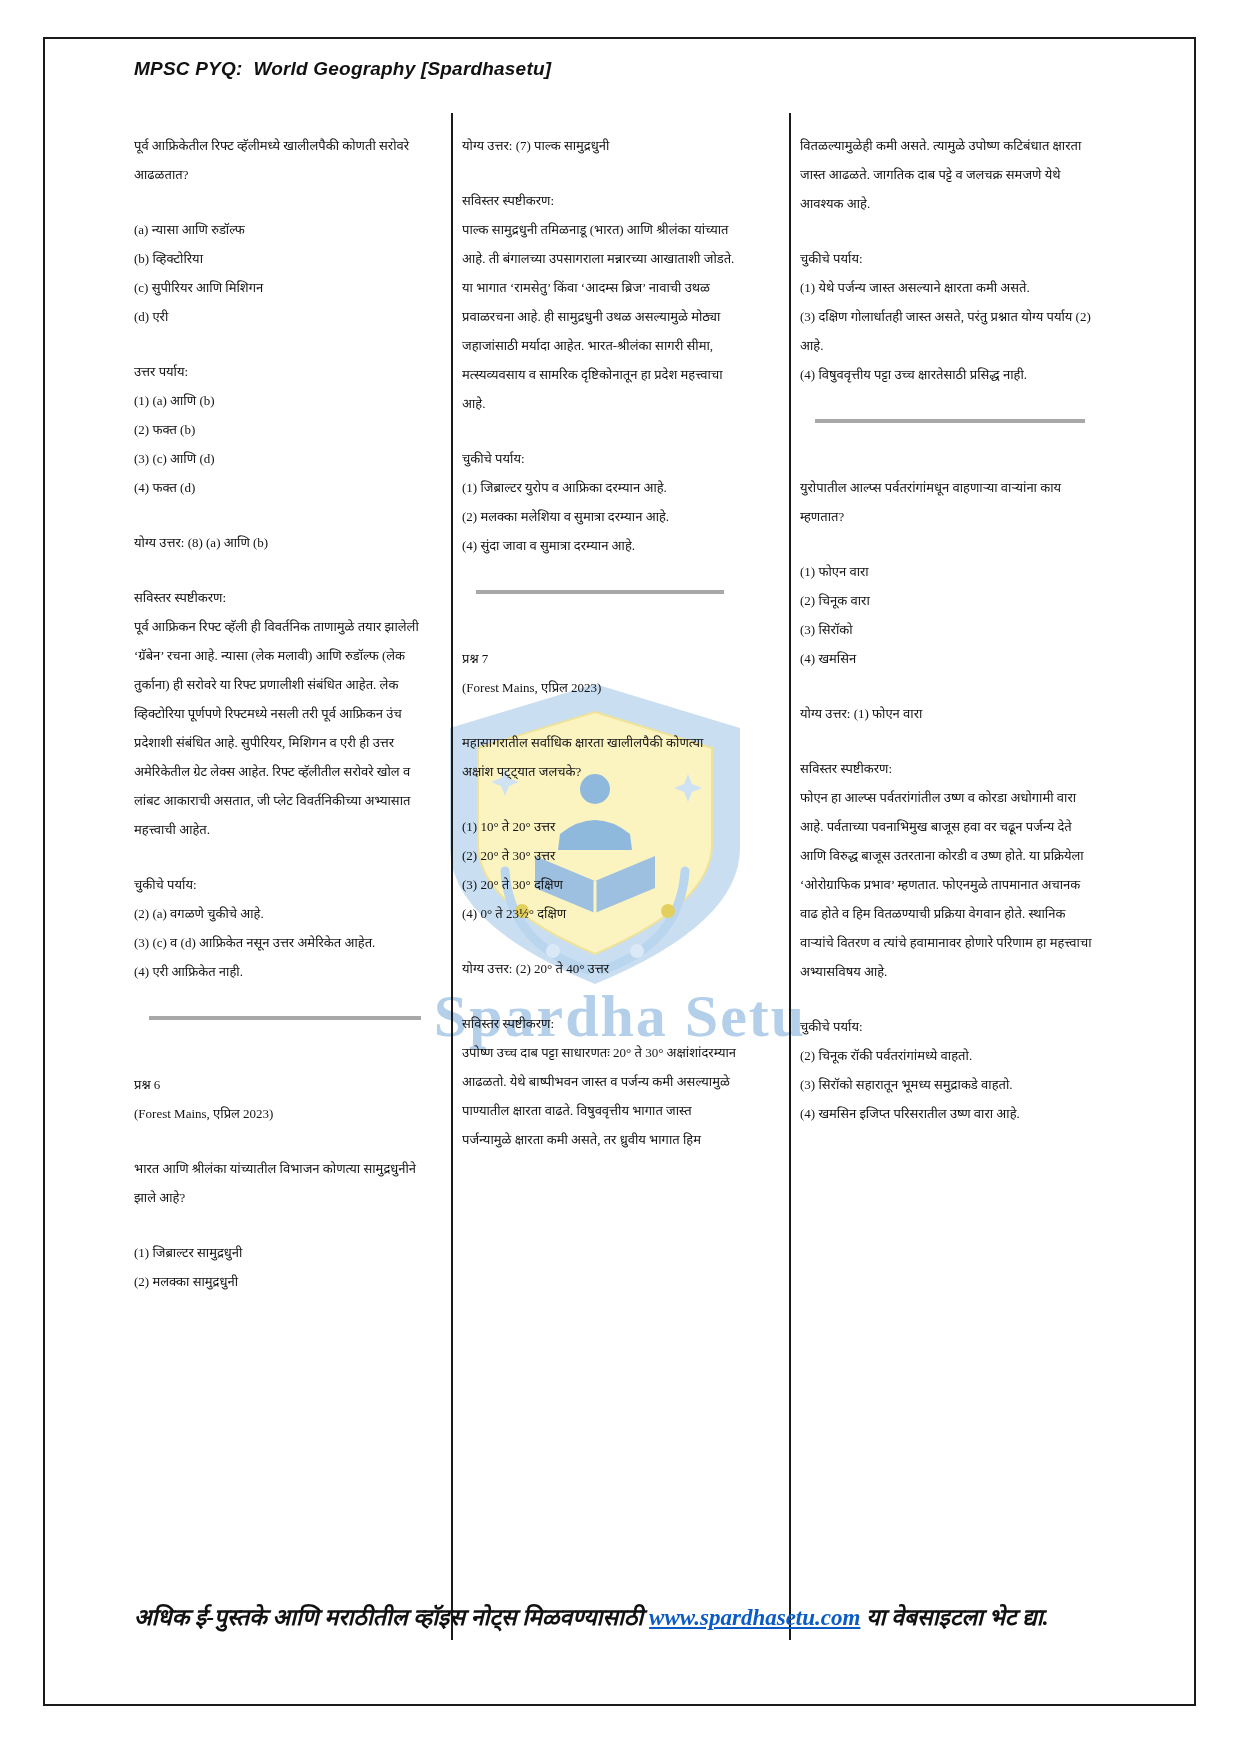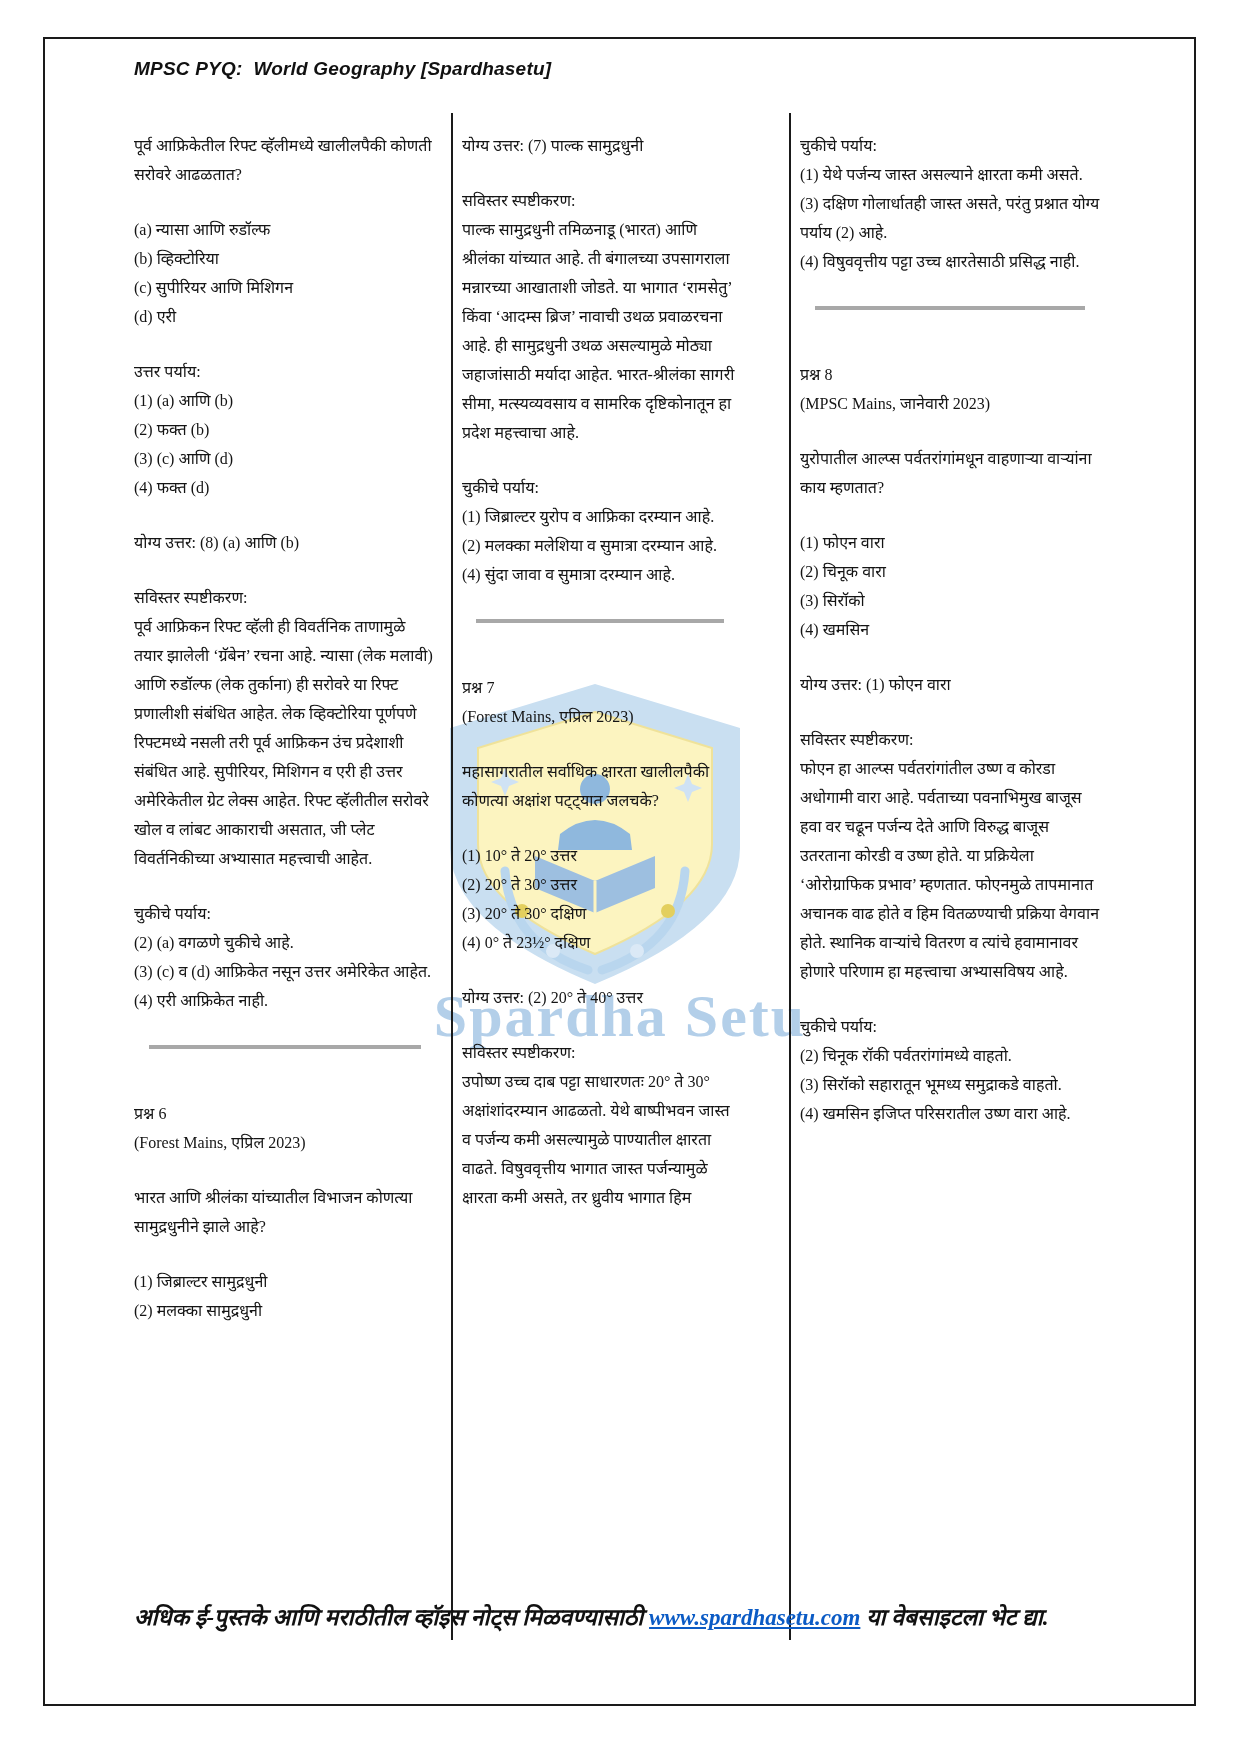--- a/index.html
+++ b/index.html
@@ -16,21 +16,21 @@
     position:absolute;left:134px;top:58px;z-index:2;
     font-family:"Liberation Sans","DejaVu Sans",sans-serif;
     font-style:italic;font-weight:bold;font-size:19px;color:#111;
     letter-spacing:.2px;white-space:pre;
   }
   .col-sep{position:absolute;top:113px;width:2px;height:1527px;background:#1a1a1a;z-index:1;}
   .sep-1{left:451px;}
   .sep-2{left:789px;}
   .col{
     position:absolute;top:115px;height:1514px;overflow:hidden;z-index:2;
-    font-size:16px;line-height:29px;padding-top:16px;box-sizing:border-box;
+    font-size:13px;line-height:29px;padding-top:16px;box-sizing:border-box;
   }
   .col-1{left:134px;width:302px;}
   .col-2{left:462px;width:276px;}
   .col-3{left:800px;width:300px;}
   .block{margin:0 0 26px 0;white-space:pre-line;}
   .divider{height:4px;background:#a8a8a8;width:90%;margin:30px auto 50px auto;border:0;}
   .watermark{position:absolute;left:410px;top:676px;z-index:0;}
   .footer{
     position:absolute;left:134px;top:1593px;width:995px;z-index:2;
     font-style:italic;font-weight:bold;font-size:23px;line-height:50px;color:#111;
@@ -110,27 +110,26 @@
     <p class="block">महासागरातील सर्वाधिक क्षारता खालीलपैकी कोणत्या अक्षांश पट्ट्यात जलचके?</p>
     <p class="block">(1) 10° ते 20° उत्तर
 (2) 20° ते 30° उत्तर
 (3) 20° ते 30° दक्षिण
 (4) 0° ते 23½° दक्षिण</p>
     <p class="block">योग्य उत्तर: (2) 20° ते 40° उत्तर</p>
     <p class="block">सविस्तर स्पष्टीकरण:
 उपोष्ण उच्च दाब पट्टा साधारणतः 20° ते 30° अक्षांशांदरम्यान आढळतो. येथे बाष्पीभवन जास्त व पर्जन्य कमी असल्यामुळे पाण्यातील क्षारता वाढते. विषुववृत्तीय भागात जास्त पर्जन्यामुळे क्षारता कमी असते, तर ध्रुवीय भागात हिम</p>
   </div>
 <div class="col col-3">
+    <p class="block">वितळल्यामुळेही कमी असते. त्यामुळे उपोष्ण कटिबंधात क्षारता जास्त आढळते. जागतिक दाब पट्टे व जलचक्र समजणे येथे आवश्यक आहे.</p>
     <p class="block">चुकीचे पर्याय:
 (1) येथे पर्जन्य जास्त असल्याने क्षारता कमी असते.
 (3) दक्षिण गोलार्धातही जास्त असते, परंतु प्रश्नात योग्य पर्याय (2) आहे.
 (4) विषुववृत्तीय पट्टा उच्च क्षारतेसाठी प्रसिद्ध नाही.</p>
     <div class="divider"></div>
-    <p class="block">प्रश्न 8
-(MPSC Mains, जानेवारी 2023)</p>
     <p class="block">युरोपातील आल्प्स पर्वतरांगांमधून वाहणाऱ्या वाऱ्यांना काय म्हणतात?</p>
     <p class="block">(1) फोएन वारा
 (2) चिनूक वारा
 (3) सिरॉको
 (4) खमसिन</p>
     <p class="block">योग्य उत्तर: (1) फोएन वारा</p>
     <p class="block">सविस्तर स्पष्टीकरण:
 फोएन हा आल्प्स पर्वतरांगांतील उष्ण व कोरडा अधोगामी वारा आहे. पर्वताच्या पवनाभिमुख बाजूस हवा वर चढून पर्जन्य देते आणि विरुद्ध बाजूस उतरताना कोरडी व उष्ण होते. या प्रक्रियेला ‘ओरोग्राफिक प्रभाव’ म्हणतात. फोएनमुळे तापमानात अचानक वाढ होते व हिम वितळण्याची प्रक्रिया वेगवान होते. स्थानिक वाऱ्यांचे वितरण व त्यांचे हवामानावर होणारे परिणाम हा महत्त्वाचा अभ्यासविषय आहे.</p>
     <p class="block">चुकीचे पर्याय:
 (2) चिनूक रॉकी पर्वतरांगांमध्ये वाहतो.

